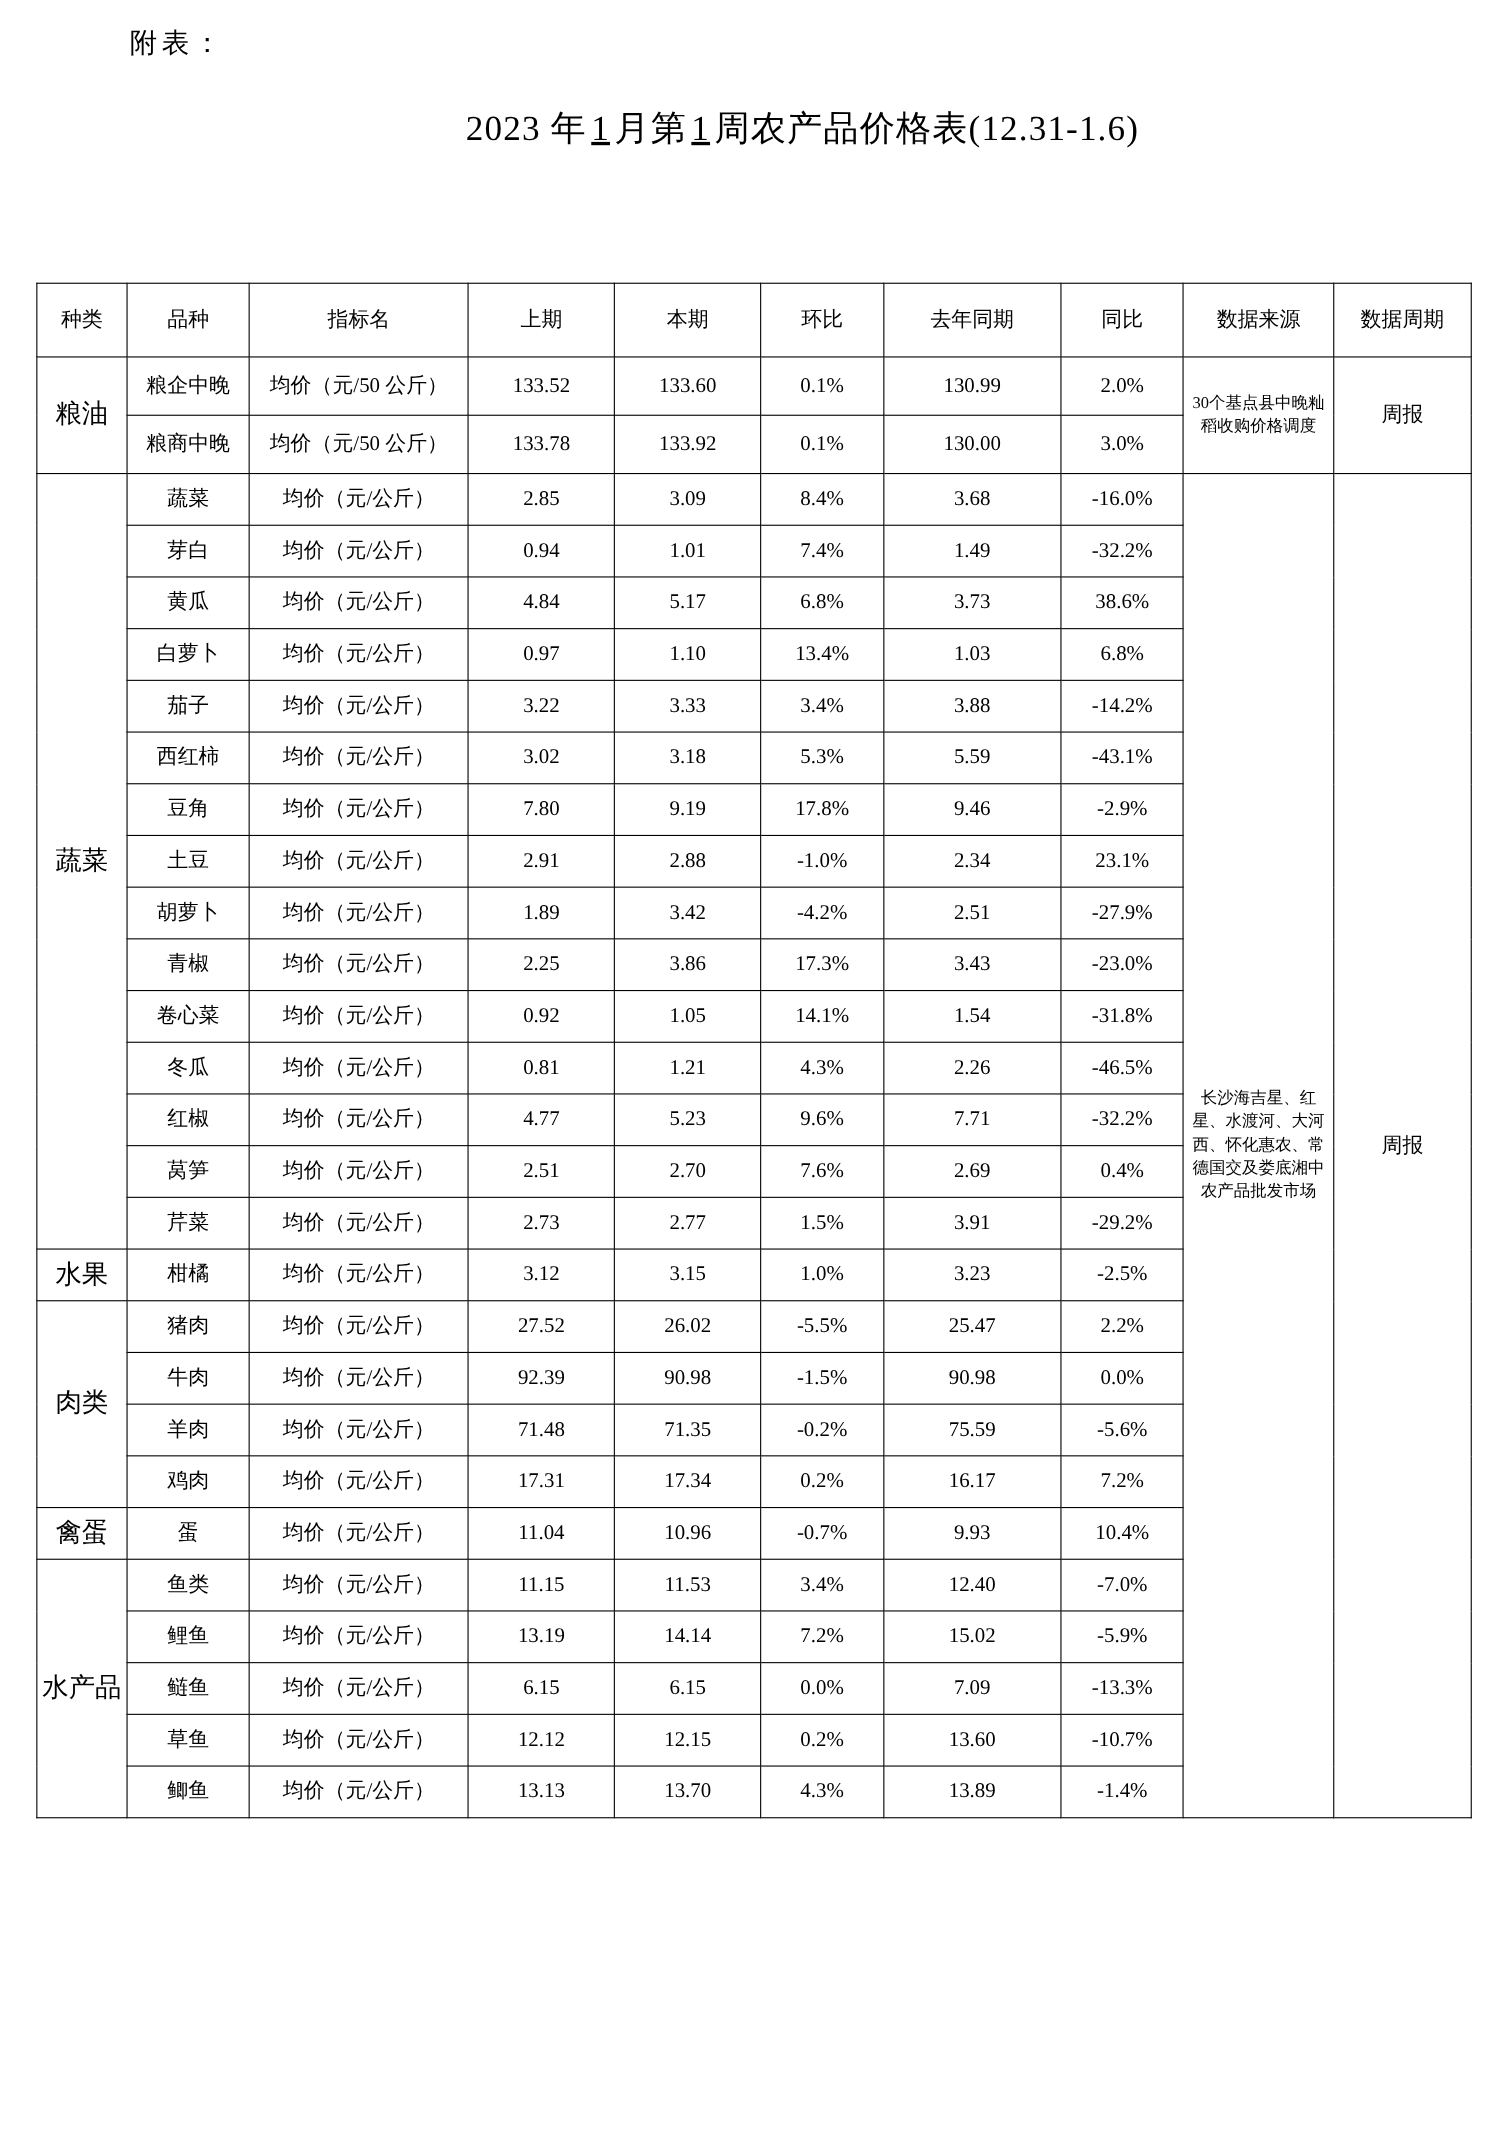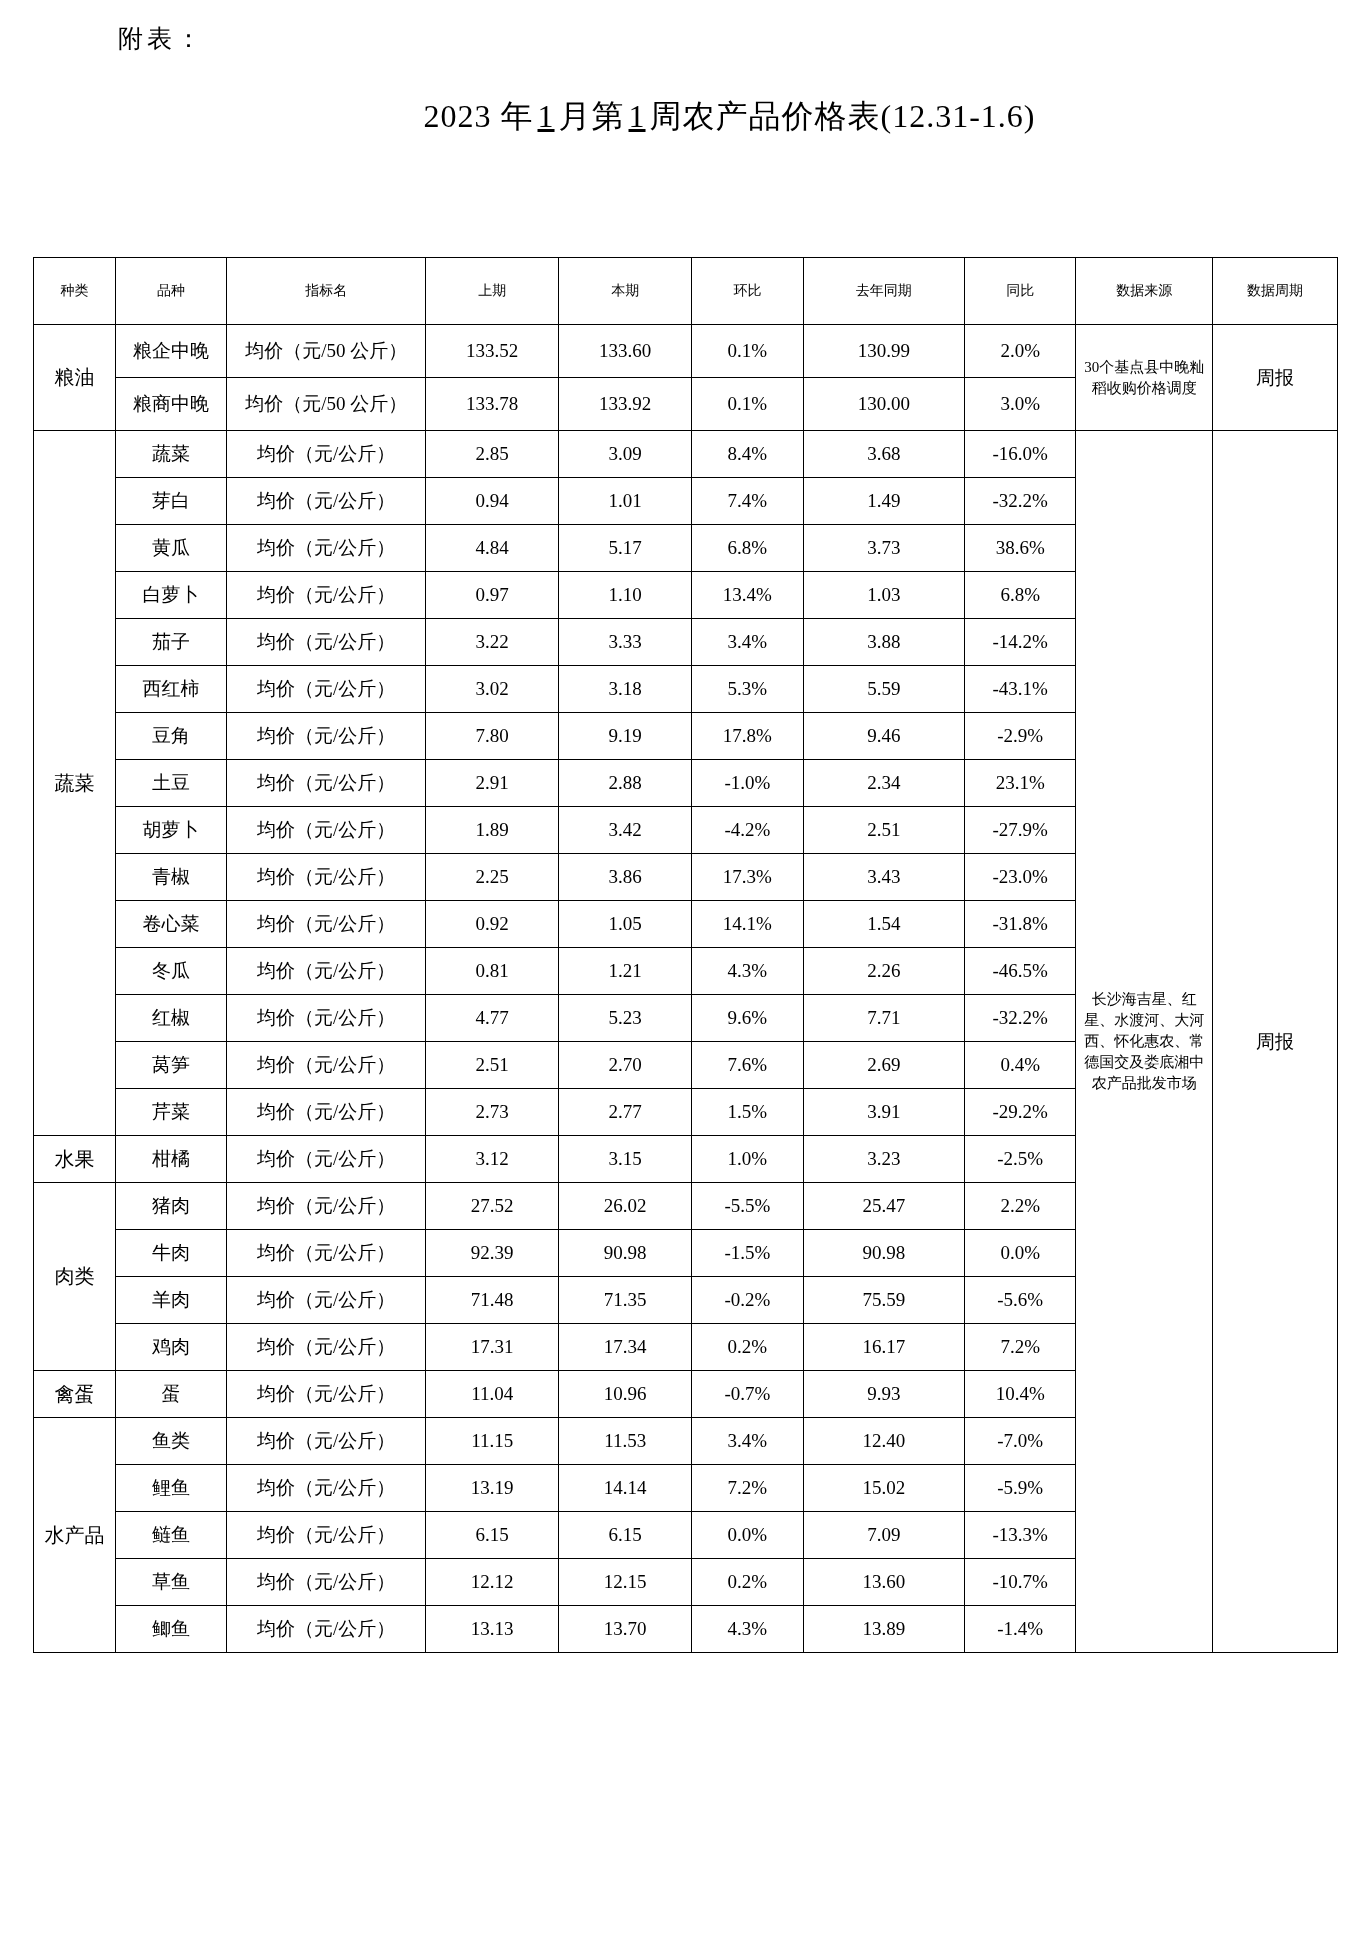--- a/index.html
+++ b/index.html
@@ -56,38 +56,38 @@
   table.price td, table.price th {
     border: 1px solid #000000;
     text-align: center;
     vertical-align: middle;
     padding: 2px 3px;
     font-weight: normal;
     line-height: 1.35;
   }
   table.price thead td {
     height: 62px;
-    font-size: 14px;
+    font-size: 19px;
   }
   .col-kind   { width: 72px; }
   .col-item   { width: 98px; }
   .col-index  { width: 175px; }
   .col-prev   { width: 117px; }
   .col-cur    { width: 117px; }
   .col-mom    { width: 98px; }
   .col-lasty  { width: 142px; }
   .col-yoy    { width: 98px; }
   .col-src    { width: 120px; }
   .col-cycle  { width: 110px; }
 
   .rowh { height: 47px; }
   .rowh-tall { height: 53px; }
   .cell-left { text-align: left; padding-left: 6px; }
   .kind-v {
-    font-size: 20px;
+    font-size: 24px;
   }
   .src-cell {
     font-size: 15px;
     line-height: 1.5;
     padding: 4px 6px;
   }
   .narrow-wrap {
     display: inline-block;
     line-height: 1.4;
   }

